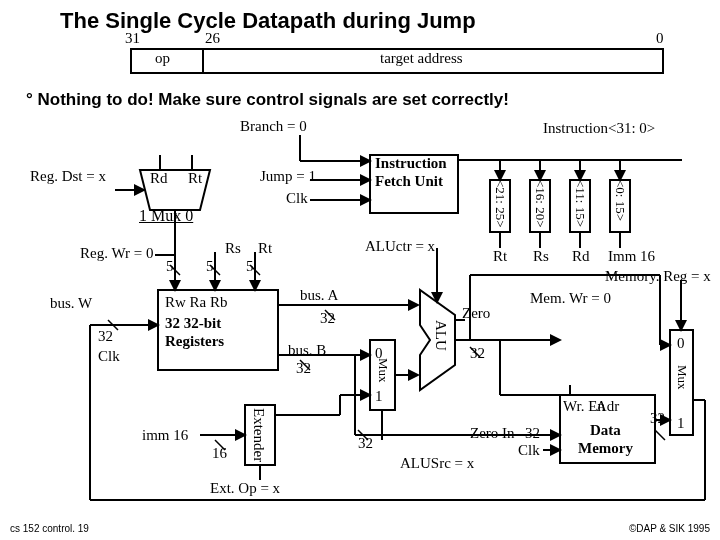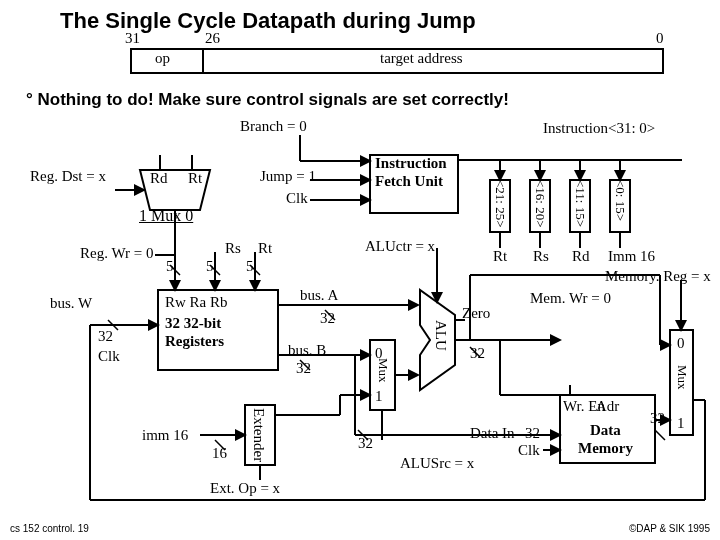--- a/index.html
+++ b/index.html
@@ -198,21 +198,21 @@
 <div class="label" style="top:248px; left:493px;">Rt</div>
 <div class="label" style="top:248px; left:533px;">Rs</div>
 <div class="label" style="top:248px; left:572px;">Rd</div>
 <div class="label" style="top:248px; left:608px;">Imm 16</div>
 
 <div class="label" style="top:268px; left:605px;">Memory. Reg = x</div>
 <div class="label" style="top:290px; left:530px;">Mem. Wr = 0</div>
 
 <div class="label" style="top:398px; left:563px;">Wr. En</div>
 <div class="label" style="top:398px; left:596px;">Adr</div>
-<div class="label" style="top:425px; left:470px;">Data In</div>
+<div class="label" style="top:425px; left:470px;">Zero In</div>
 <div class="label" style="top:425px; left:525px;">32</div>
 <div class="label bold" style="top:422px; left:590px;">Data</div>
 <div class="label bold" style="top:440px; left:578px;">Memory</div>
 <div class="label" style="top:442px; left:518px;">Clk</div>
 
 <div class="label" style="top:335px; left:677px;">0</div>
 <div class="label" style="top:415px; left:677px;">1</div>
 <div class="label vtext" style="top:365px; left:674px; font-size:13px;">Mux</div>
 <div class="label" style="top:410px; left:650px;">32</div>
 

